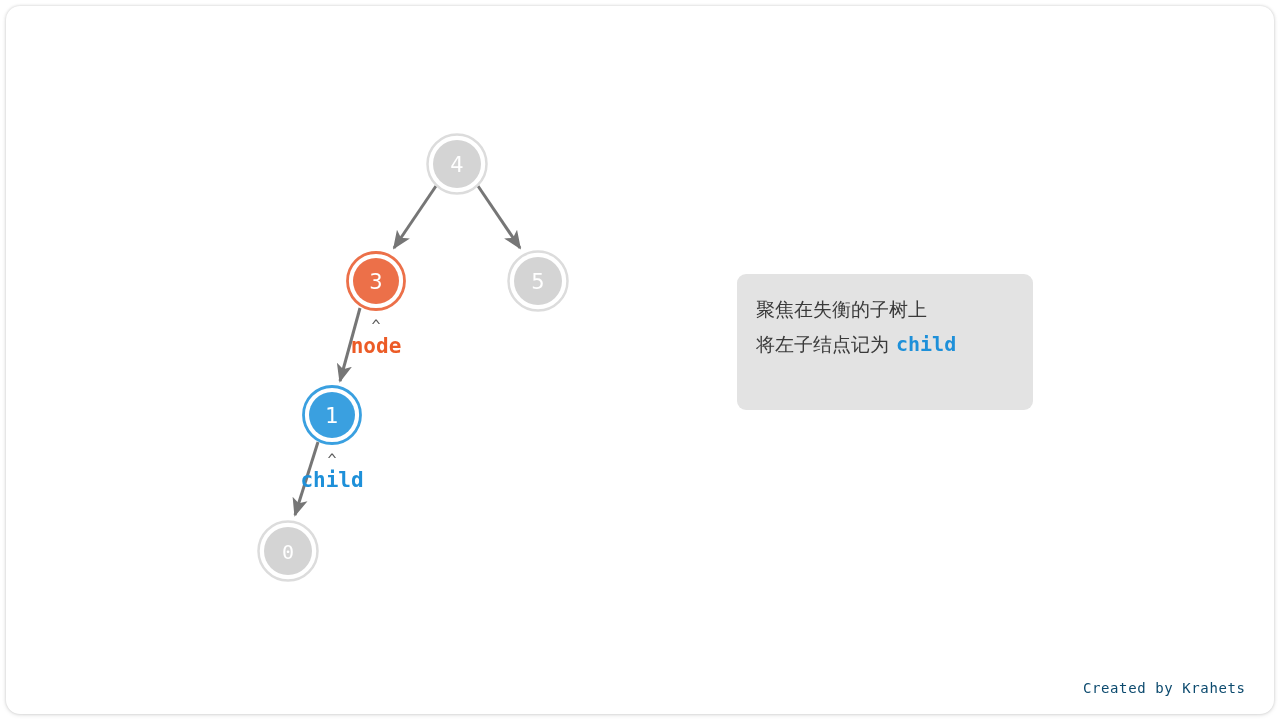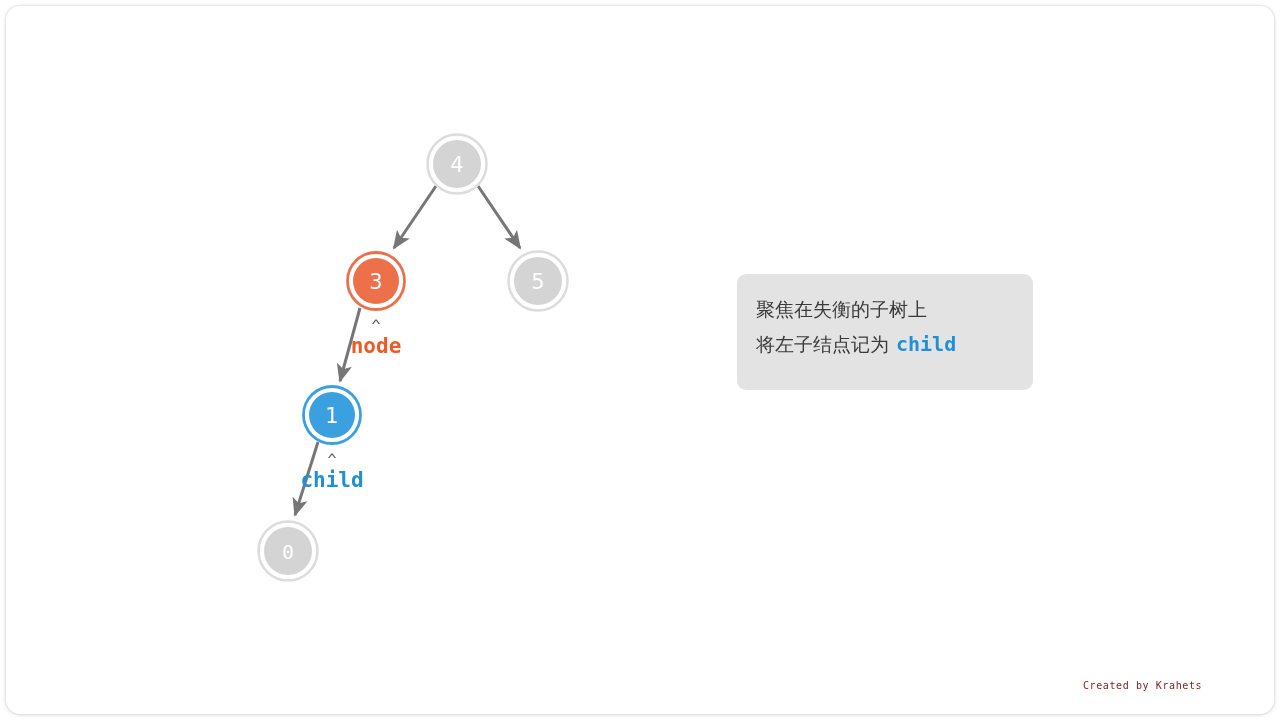--- a/index.html
+++ b/index.html
@@ -60,21 +60,21 @@
     font-size: 21px;
     font-weight: bold;
     text-anchor: middle;
   }
 
   #info-box {
     position: absolute;
     left: 731px;
     top: 268px;
     width: 296px;
-    height: 116px;
+    height: 136px;
     background: #e3e3e3;
     border-radius: 9px;
     box-sizing: border-box;
     padding: 18px 0 0 19px;
   }
   .info-line {
     font-family: "DejaVu Sans", sans-serif;
     font-size: 19px;
     color: #3a3a3a;
     line-height: 35px;
@@ -87,22 +87,22 @@
     padding-left: 7px;
   }
   .kw-node { color: #ec5b26; }
   .kw-child { color: #1e90d9; }
 
   #watermark {
     position: absolute;
     left: 1077px;
     top: 674px;
     font-family: "DejaVu Sans Mono", monospace;
-    font-size: 10px;
-    color: #7f1d1d;
+    font-size: 14px;
+    color: #0c4a6e;
     letter-spacing: 0.6px;
     white-space: nowrap;
   }
 </style>
 </head>
 <body>
 
 <div id="canvas-card">
 
   <svg id="diagram-svg" viewBox="0 0 1280 720" xmlns="http://www.w3.org/2000/svg">

